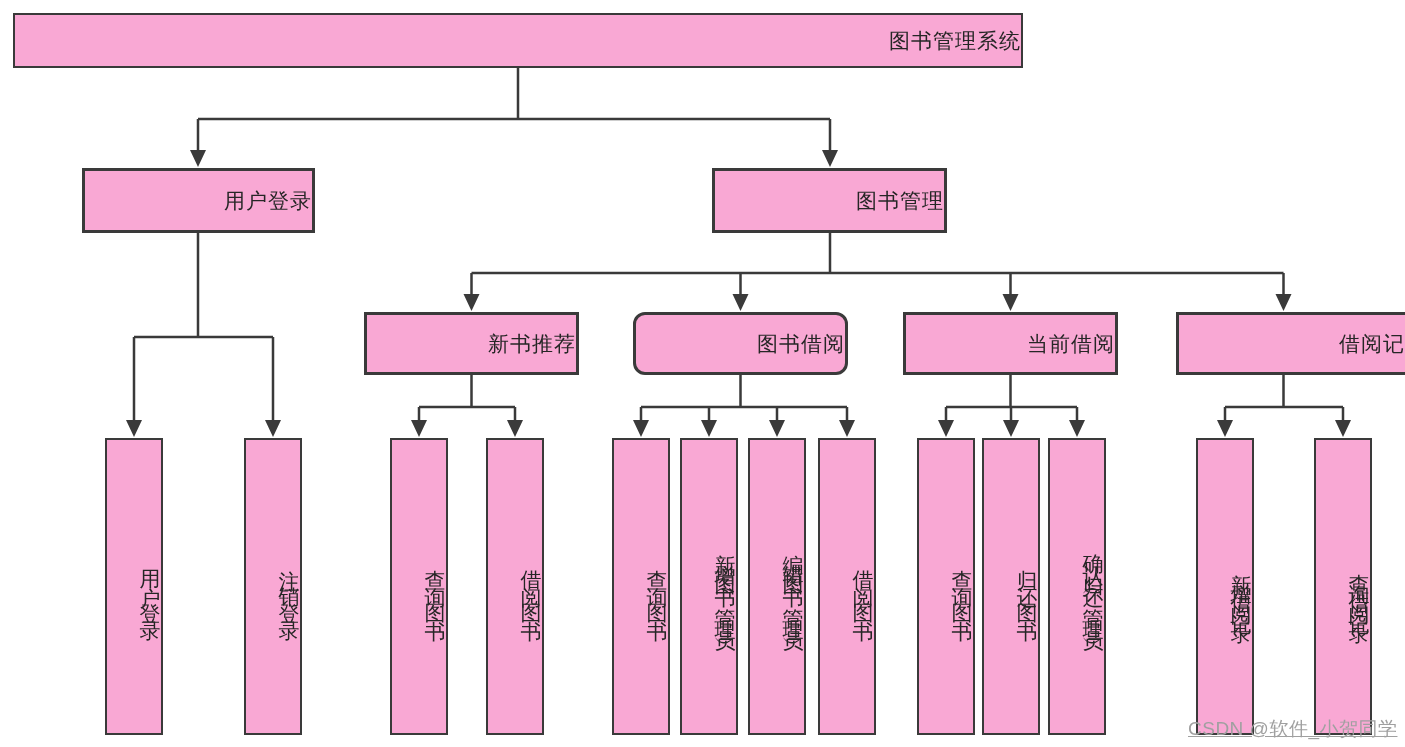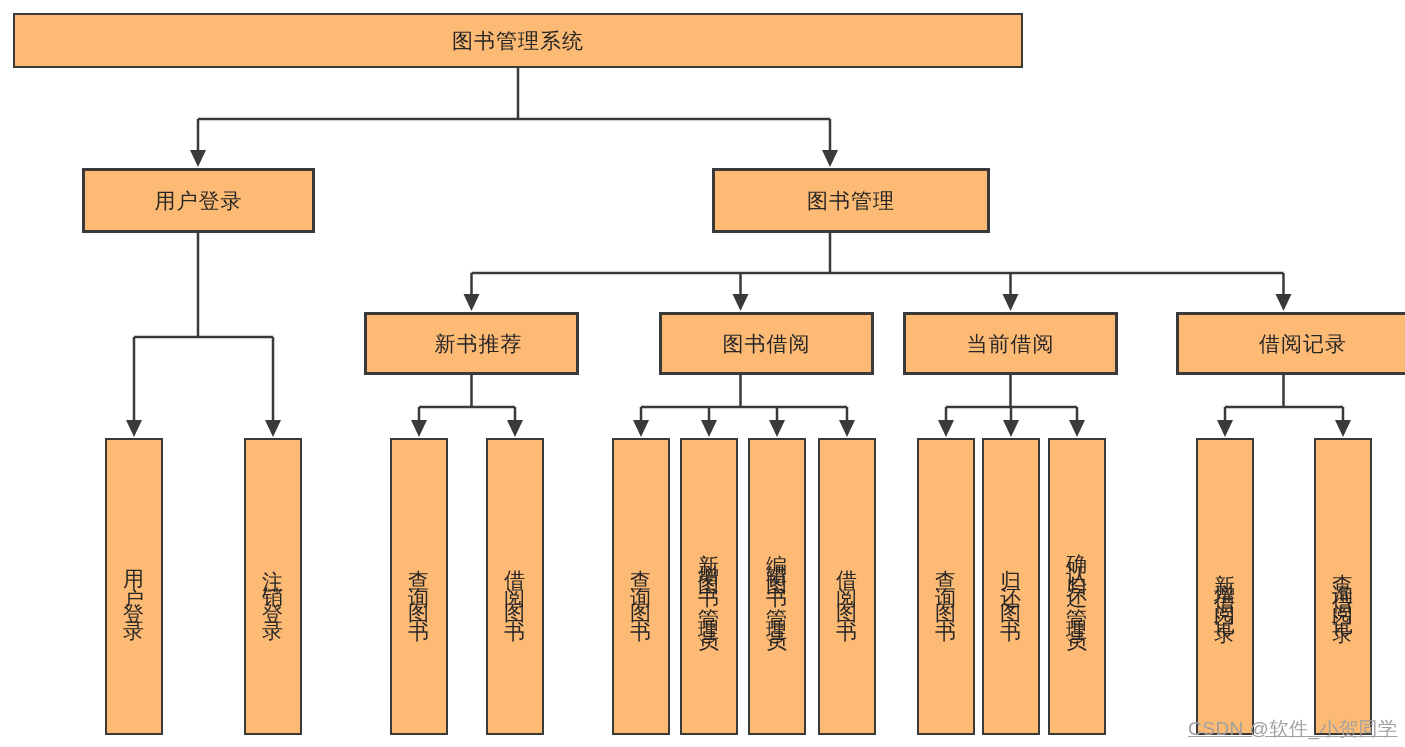--- a/index.html
+++ b/index.html
@@ -8,23 +8,23 @@
     --bg:#ffffff;
     --wm:#a0a0a0;
   }
   html,body{margin:0;padding:0;background:var(--bg);}
   body{font-family:"Liberation Sans","DejaVu Sans",sans-serif;}
   .stage{
     position:relative;width:1405px;height:747px;background:var(--bg);overflow:hidden;
   }
   svg.wires{position:absolute;left:0;top:0;color:var(--line);}
   .box{
-    position:absolute;box-sizing:border-box;background:#fdba74;
+    position:absolute;box-sizing:border-box;background:#f9a8d4;
     border:3px solid var(--line);
-    display:flex;align-items:center;justify-content:center;
+    display:flex;align-items:center;justify-content:flex-end;
     color:var(--text);
   }
   .hbox{font-size:21px;letter-spacing:1px;}
   .root{border-width:2px;}
   .vbox{
     border-width:2.5px;
   }
   .vbox .vtext{
     writing-mode:vertical-rl;
     text-orientation:mixed;
@@ -68,28 +68,28 @@
       M1225,437l-8,-17h16z M1343,437l-8,-17h16z"></path>
   </svg>
 
   <div class="box hbox root" style="left:13px;top:13px;width:1010px;height:55px;">
     <span>图书管理系统</span>
   </div>
 
   <div class="box hbox" style="left:82px;top:168px;width:233px;height:65px;">
     <span>用户登录</span>
   </div>
-  <div class="box hbox" style="left:712px;top:168px;width:278px;height:65px;">
+  <div class="box hbox" style="left:712px;top:168px;width:235px;height:65px;">
     <span>图书管理</span>
   </div>
 
   <div class="box hbox" style="left:364px;top:312px;width:215px;height:63px;padding-left:14px;">
     <span>新书推荐</span>
   </div>
-  <div class="box hbox" style="left:659px;top:312px;width:215px;height:63px;">
+  <div class="box hbox" style="left:633px;top:312px;width:215px;height:63px;border-radius:12px;">
     <span>图书借阅</span>
   </div>
   <div class="box hbox" style="left:903px;top:312px;width:215px;height:63px;">
     <span>当前借阅</span>
   </div>
   <div class="box hbox" style="left:1176px;top:312px;width:254px;height:63px;">
     <span>借阅记录</span>
   </div>
 
   <div class="box vbox sp4" style="left:105px;top:438px;width:58px;height:297px;">

